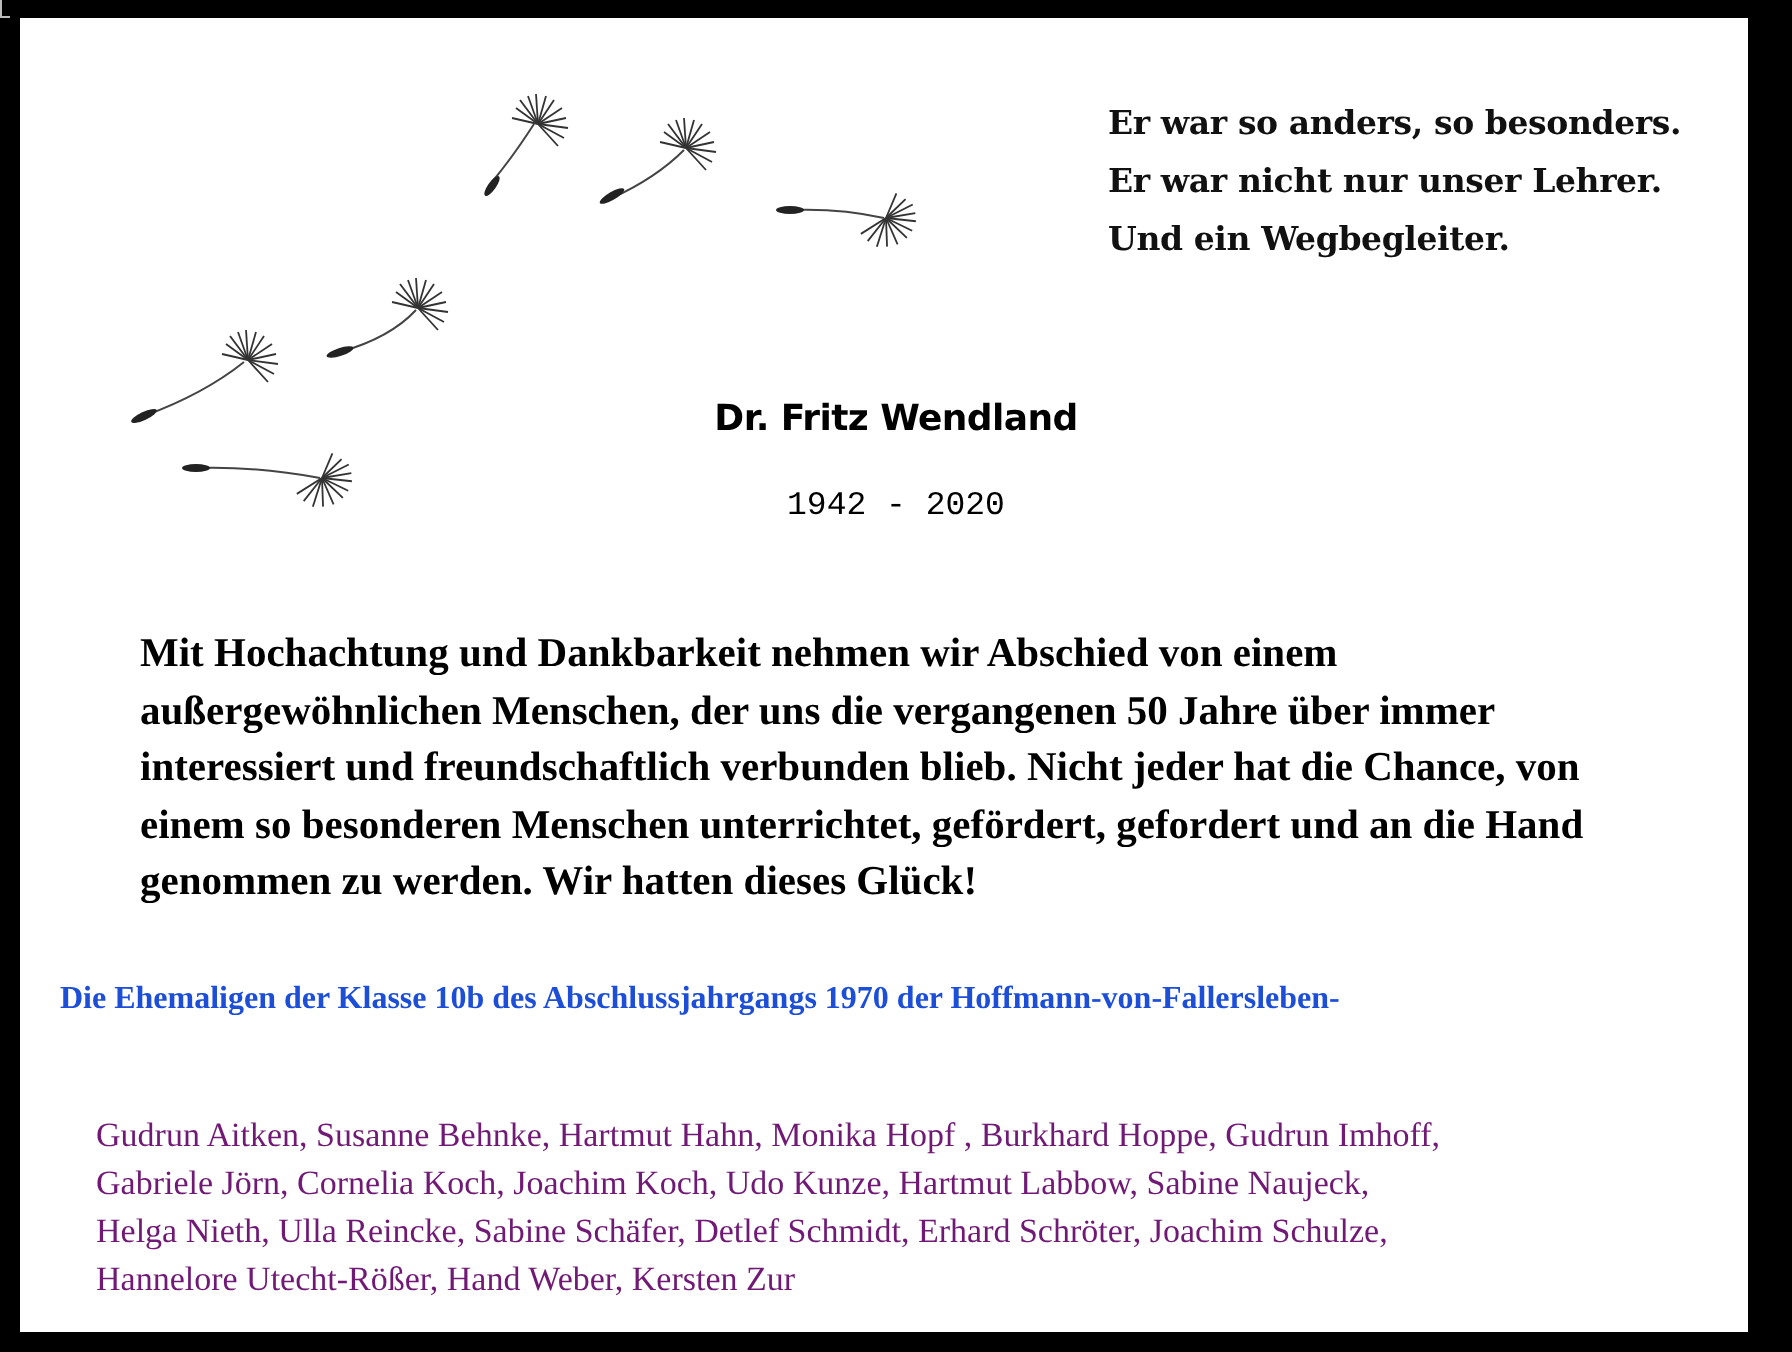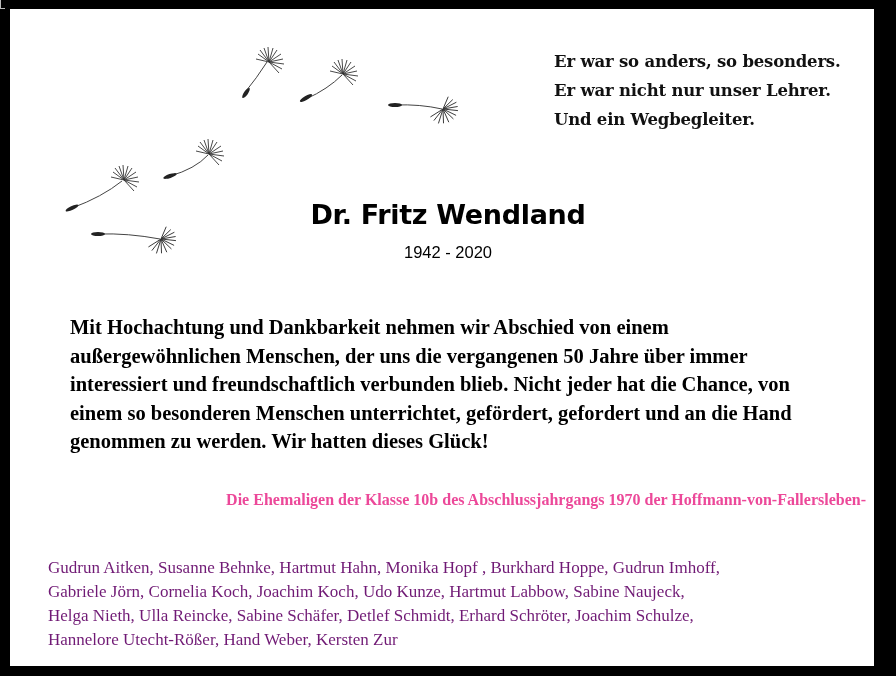--- a/index.html
+++ b/index.html
@@ -32,55 +32,55 @@
       letter-spacing: -0.2px;
     }
     .poem div { white-space: nowrap; }
     .name {
       position: absolute;
       left: 0; width: 876px;
       top: 190px;
       text-align: center;
       font-family: "DejaVu Sans", sans-serif;
       font-weight: bold;
-      font-size: 27px;
+      font-size: 18px;
       color: #000000;
       letter-spacing: -0.3px;
     }
     .years {
       position: absolute;
       left: 0; width: 876px;
       top: 234px;
       text-align: center;
-      font-family: Liberation Sans, sans-serif;
+      font-family: Liberation Mono, monospace;
       font-size: 16.5px;
       color: #000000;
     }
     .tribute {
       position: absolute;
       left: 60px; width: 756px;
       top: 304px;
       text-align: left;
       font-family: "Liberation Serif", serif;
       font-weight: bold;
       font-size: 20.5px;
       line-height: 28.5px;
       color: #000000;
     }
     .tribute div { white-space: nowrap; }
     .signature {
       position: absolute;
       left: 20px; width: 836px;
       top: 478px;
-      text-align: right;
+      text-align: left;
       font-family: "Liberation Serif", serif;
       font-weight: bold;
       font-size: 16px;
       line-height: 25px;
-      color: #ec4899;
+      color: #1d4ed8;
     }
     .signature div { white-space: nowrap; }
     .names {
       position: absolute;
       left: 38px; width: 836px;
       top: 547px;
       text-align: left;
       font-family: "Liberation Serif", serif;
       font-size: 17px;
       line-height: 24px;

